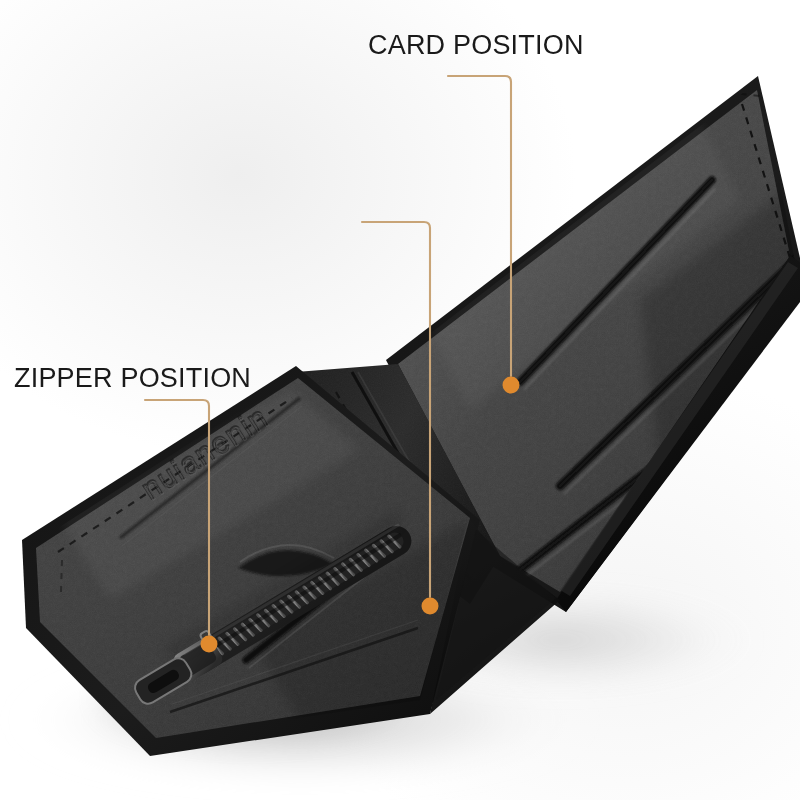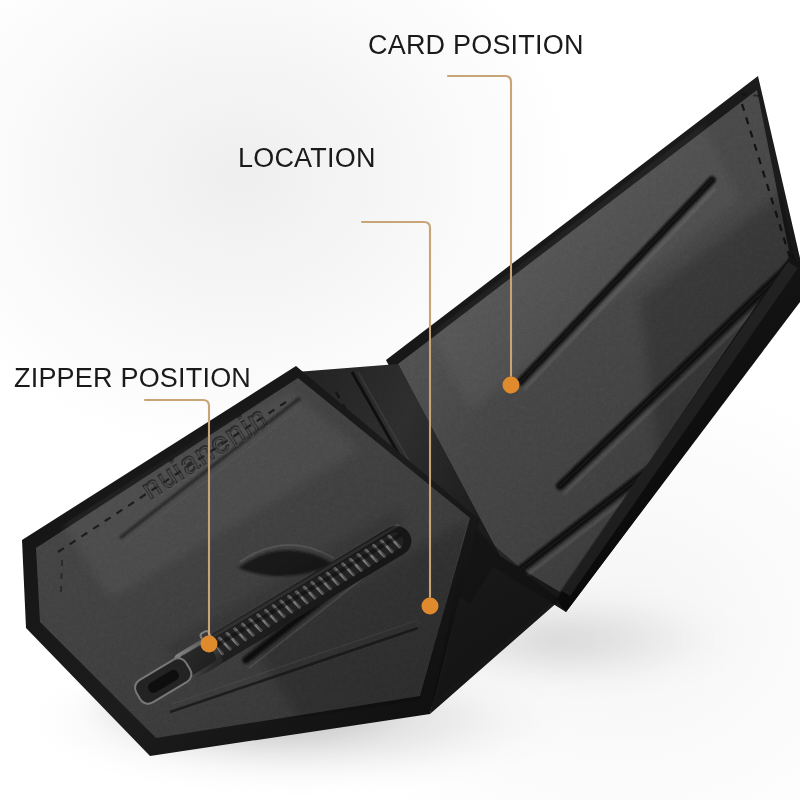--- a/index.html
+++ b/index.html
@@ -319,17 +319,17 @@
     </g>
     <g>
       <circle cx="511" cy="385" r="8.5" fill="#e08a2e"></circle>
       <circle cx="430" cy="606" r="8.5" fill="#e08a2e"></circle>
       <circle cx="209" cy="644" r="8.5" fill="#e08a2e"></circle>
     </g>
   </svg>
 
   <div class="callout-label lbl-card">CARD POSITION</div>
 
-  <div class="callout-label lbl-bank"><span>LOCATION</span><br></div>
+  <div class="callout-label lbl-bank"><br></div>
 
   <div class="callout-label lbl-zip">ZIPPER POSITION</div>
 
 </div>
 
 </body></html>

